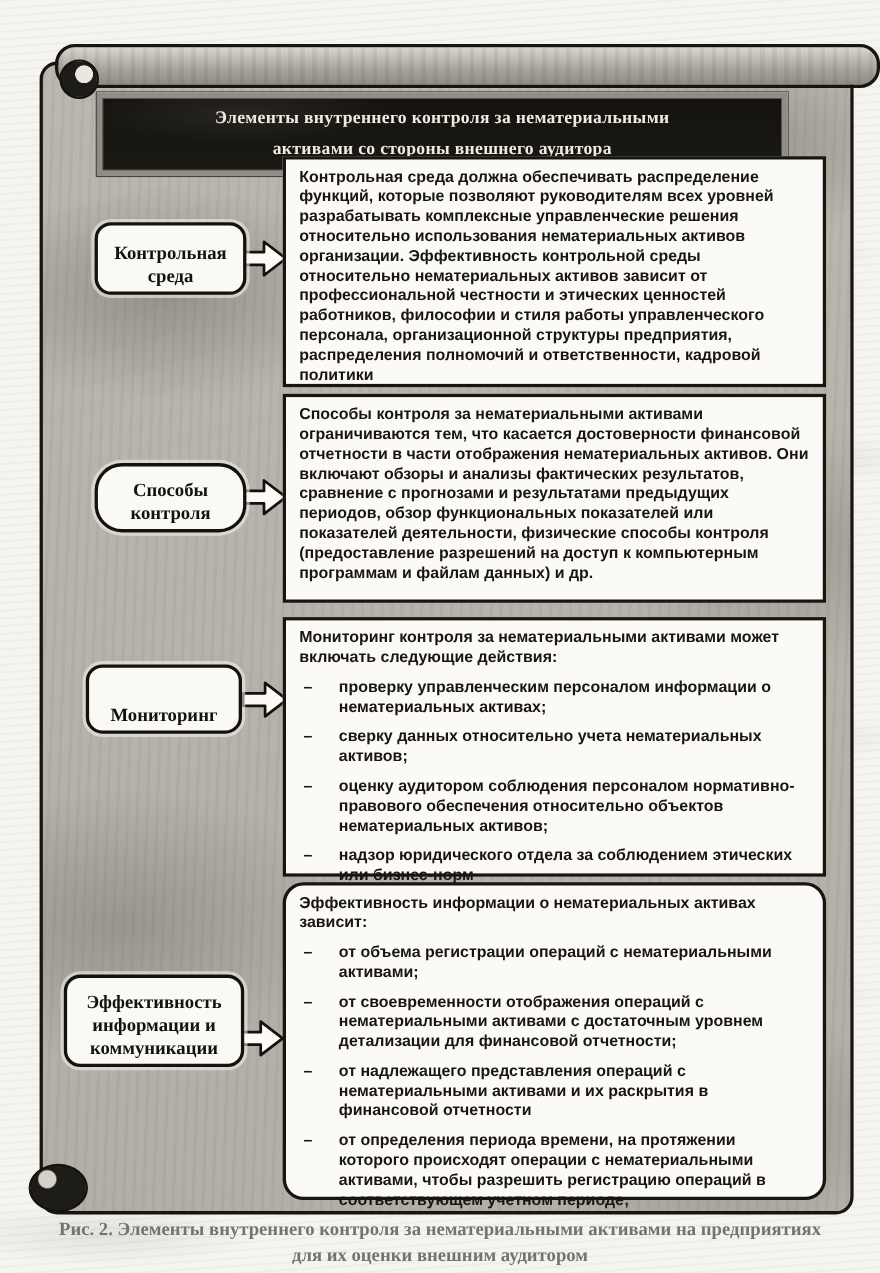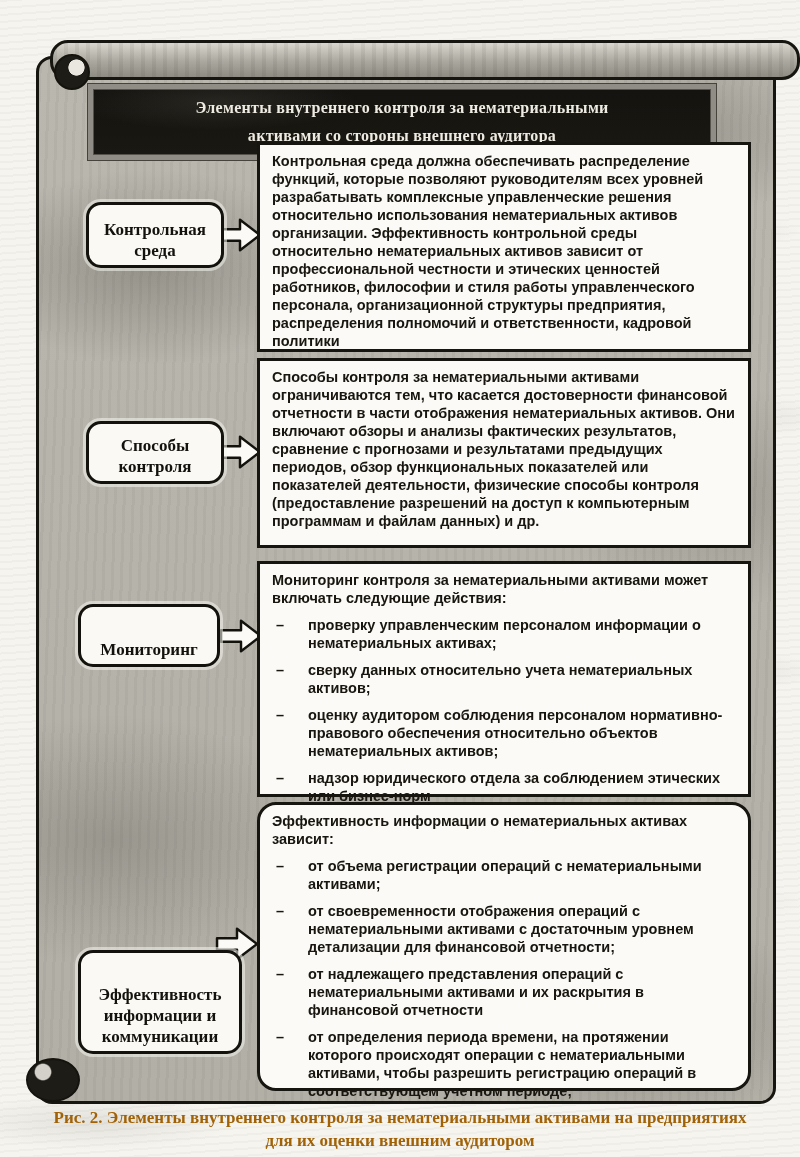--- a/index.html
+++ b/index.html
@@ -83,21 +83,21 @@
     font-size:17px;line-height:21px;
   }
   
   .arrow{position:absolute;z-index:6;width:46px;height:38px;}
   .arrow svg{display:block;width:100%;height:100%;}
   .arrow path{fill:#fbfaf6;stroke:#14120c;stroke-width:2.6;stroke-linejoin:round;}
   
   .caption{
     position:absolute;left:0;top:1106px;width:800px;z-index:6;
     box-sizing:border-box;padding:0 48px;text-align:center;
-    color:#a16207;font-family:"Liberation Serif", serif;font-weight:bold;
+    color:#737373;font-family:"Liberation Serif", serif;font-weight:bold;
     font-size:17px;line-height:23px;
   }
 </style>
 </head>
 <body>
 
 <div class="noise"></div>
 
 <div class="scroll-body"></div>
 <div class="scroll-top-roll"></div>
@@ -114,21 +114,21 @@
 </div>
 <div class="arrow" style="left:217px;top:216px;">
   <svg viewBox="0 0 46 40">
       <path d="M2 14 H23 V4 L44 20 L23 36 V26 H2 Z"></path>
     </svg>
 </div>
 <div class="text-box" style="top:142px;height:210px;">
   <div>Контрольная среда должна обеспечивать распределение функций, которые позволяют руководителям всех уровней разрабатывать комплексные управленческие решения относительно использования нематериальных активов организации. Эффективность контрольной среды относительно нематериальных активов зависит от профессиональной честности и этических ценностей работников, философии и стиля работы управленческого персонала, организационной структуры предприятия, распределения полномочий и ответственности, кадровой политики</div>
 </div>
 
-<div class="label-box" style="left:86px;top:421px;width:138px;height:63px;">
+<div class="label-box" style="left:86px;top:421px;width:138px;height:63px;border-radius:25px;">
   <span>Способы контроля</span>
 </div>
 <div class="arrow" style="left:217px;top:433px;">
   <svg viewBox="0 0 46 40">
       <path d="M2 14 H23 V4 L44 20 L23 36 V26 H2 Z"></path>
     </svg>
 </div>
 <div class="text-box" style="top:358px;height:190px;">
   <div>Способы контроля за нематериальными активами ограничиваются тем, что касается достоверности финансовой отчетности в части отображения нематериальных активов. Они включают обзоры и анализы фактических результатов, сравнение с прогнозами и результатами предыдущих периодов, обзор функциональных показателей или показателей деятельности, физические способы контроля (предоставление разрешений на доступ к компьютерным программам и файлам данных) и др.</div>
 </div>
@@ -144,21 +144,21 @@
 <div class="text-box" style="top:561px;height:236px;">
   <div>Мониторинг контроля за нематериальными активами может включать следующие действия:</div>
   <ul class="dash-list">
       <li>проверку управленческим персоналом информации о нематериальных активах;</li>
       <li>сверку данных относительно учета нематериальных активов;</li>
       <li>оценку аудитором соблюдения персоналом нормативно-правового обеспечения относительно объектов нематериальных активов;</li>
       <li>надзор юридического отдела за соблюдением этических или бизнес-норм</li>
     </ul>
 </div>
 
-<div class="label-box" style="left:58px;top:950px;width:164px;height:104px;margin-left:20px;">
+<div class="label-box" style="left:58px;top:886px;width:164px;height:84px;">
   <span>Эффективность информации и коммуникации</span>
 </div>
 <div class="arrow" style="left:214px;top:925px;">
   <svg viewBox="0 0 46 40">
       <path d="M2 14 H23 V4 L44 20 L23 36 V26 H2 Z"></path>
     </svg>
 </div>
 <div class="text-box" style="top:802px;height:289px;border-radius:19px;">
   <div>Эффективность информации о нематериальных активах зависит:</div>
   <ul class="dash-list">

